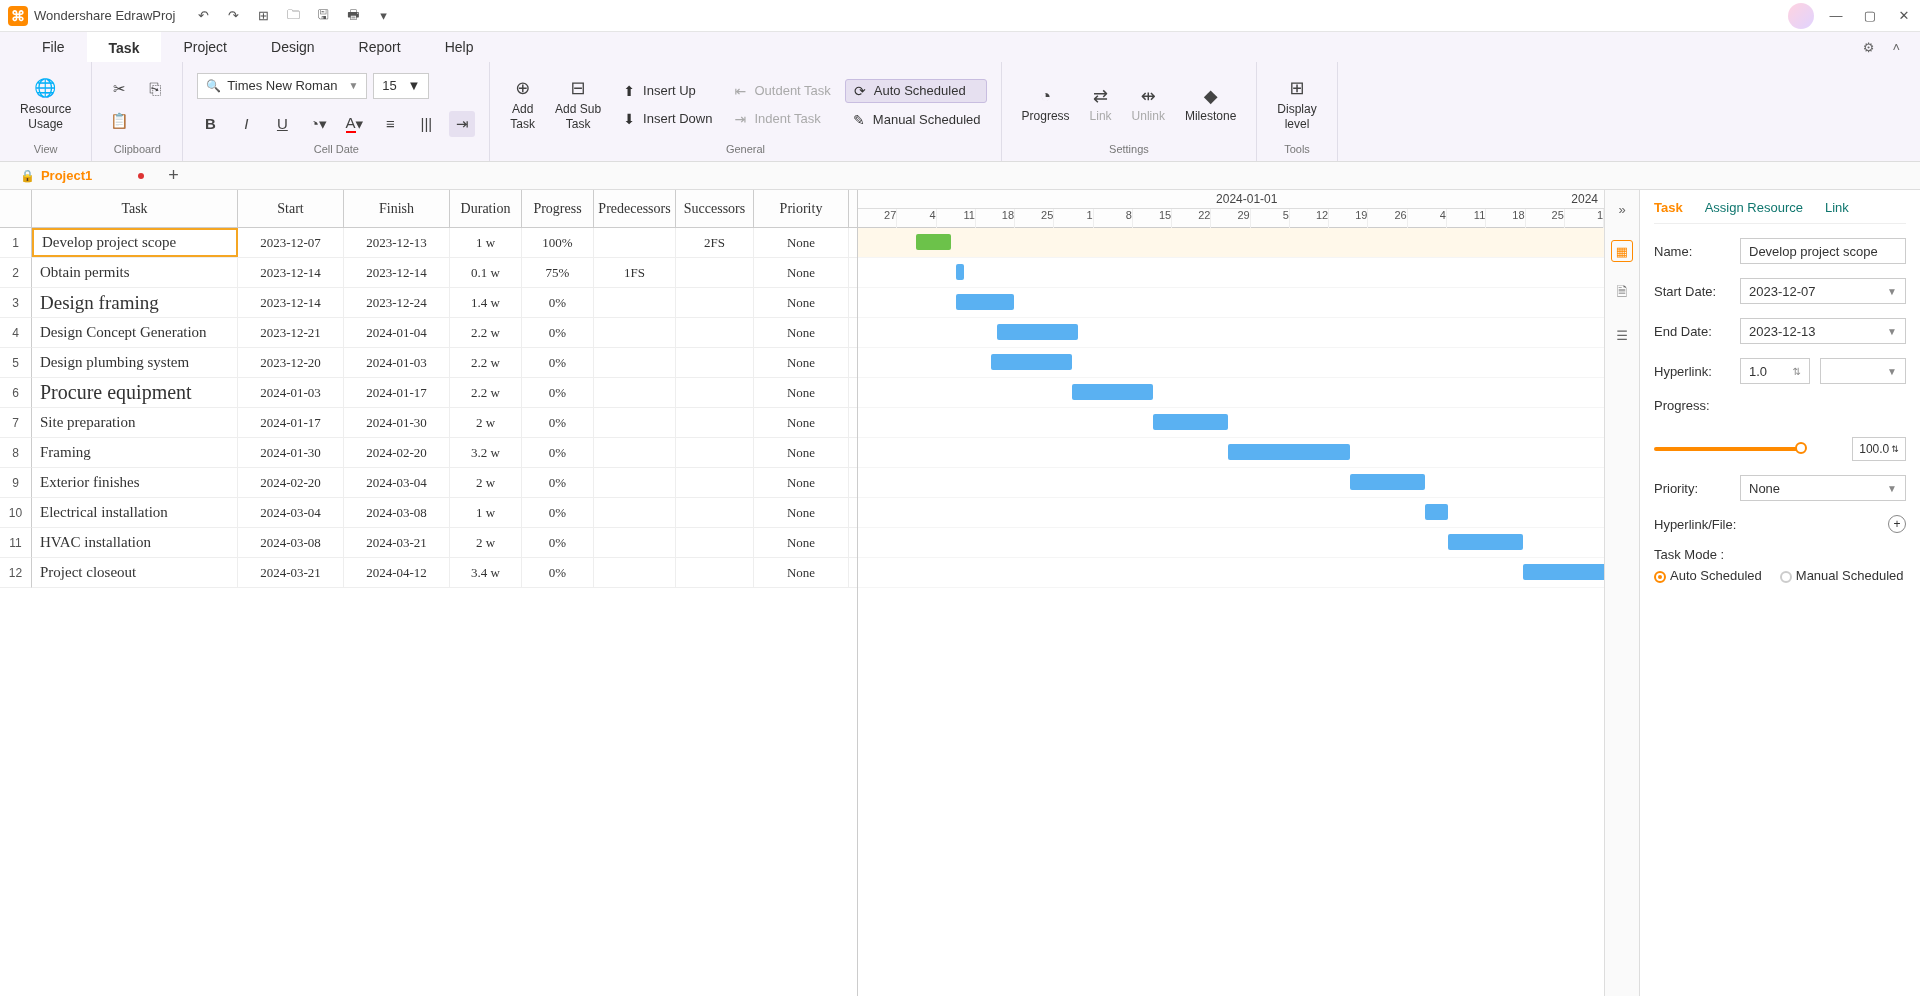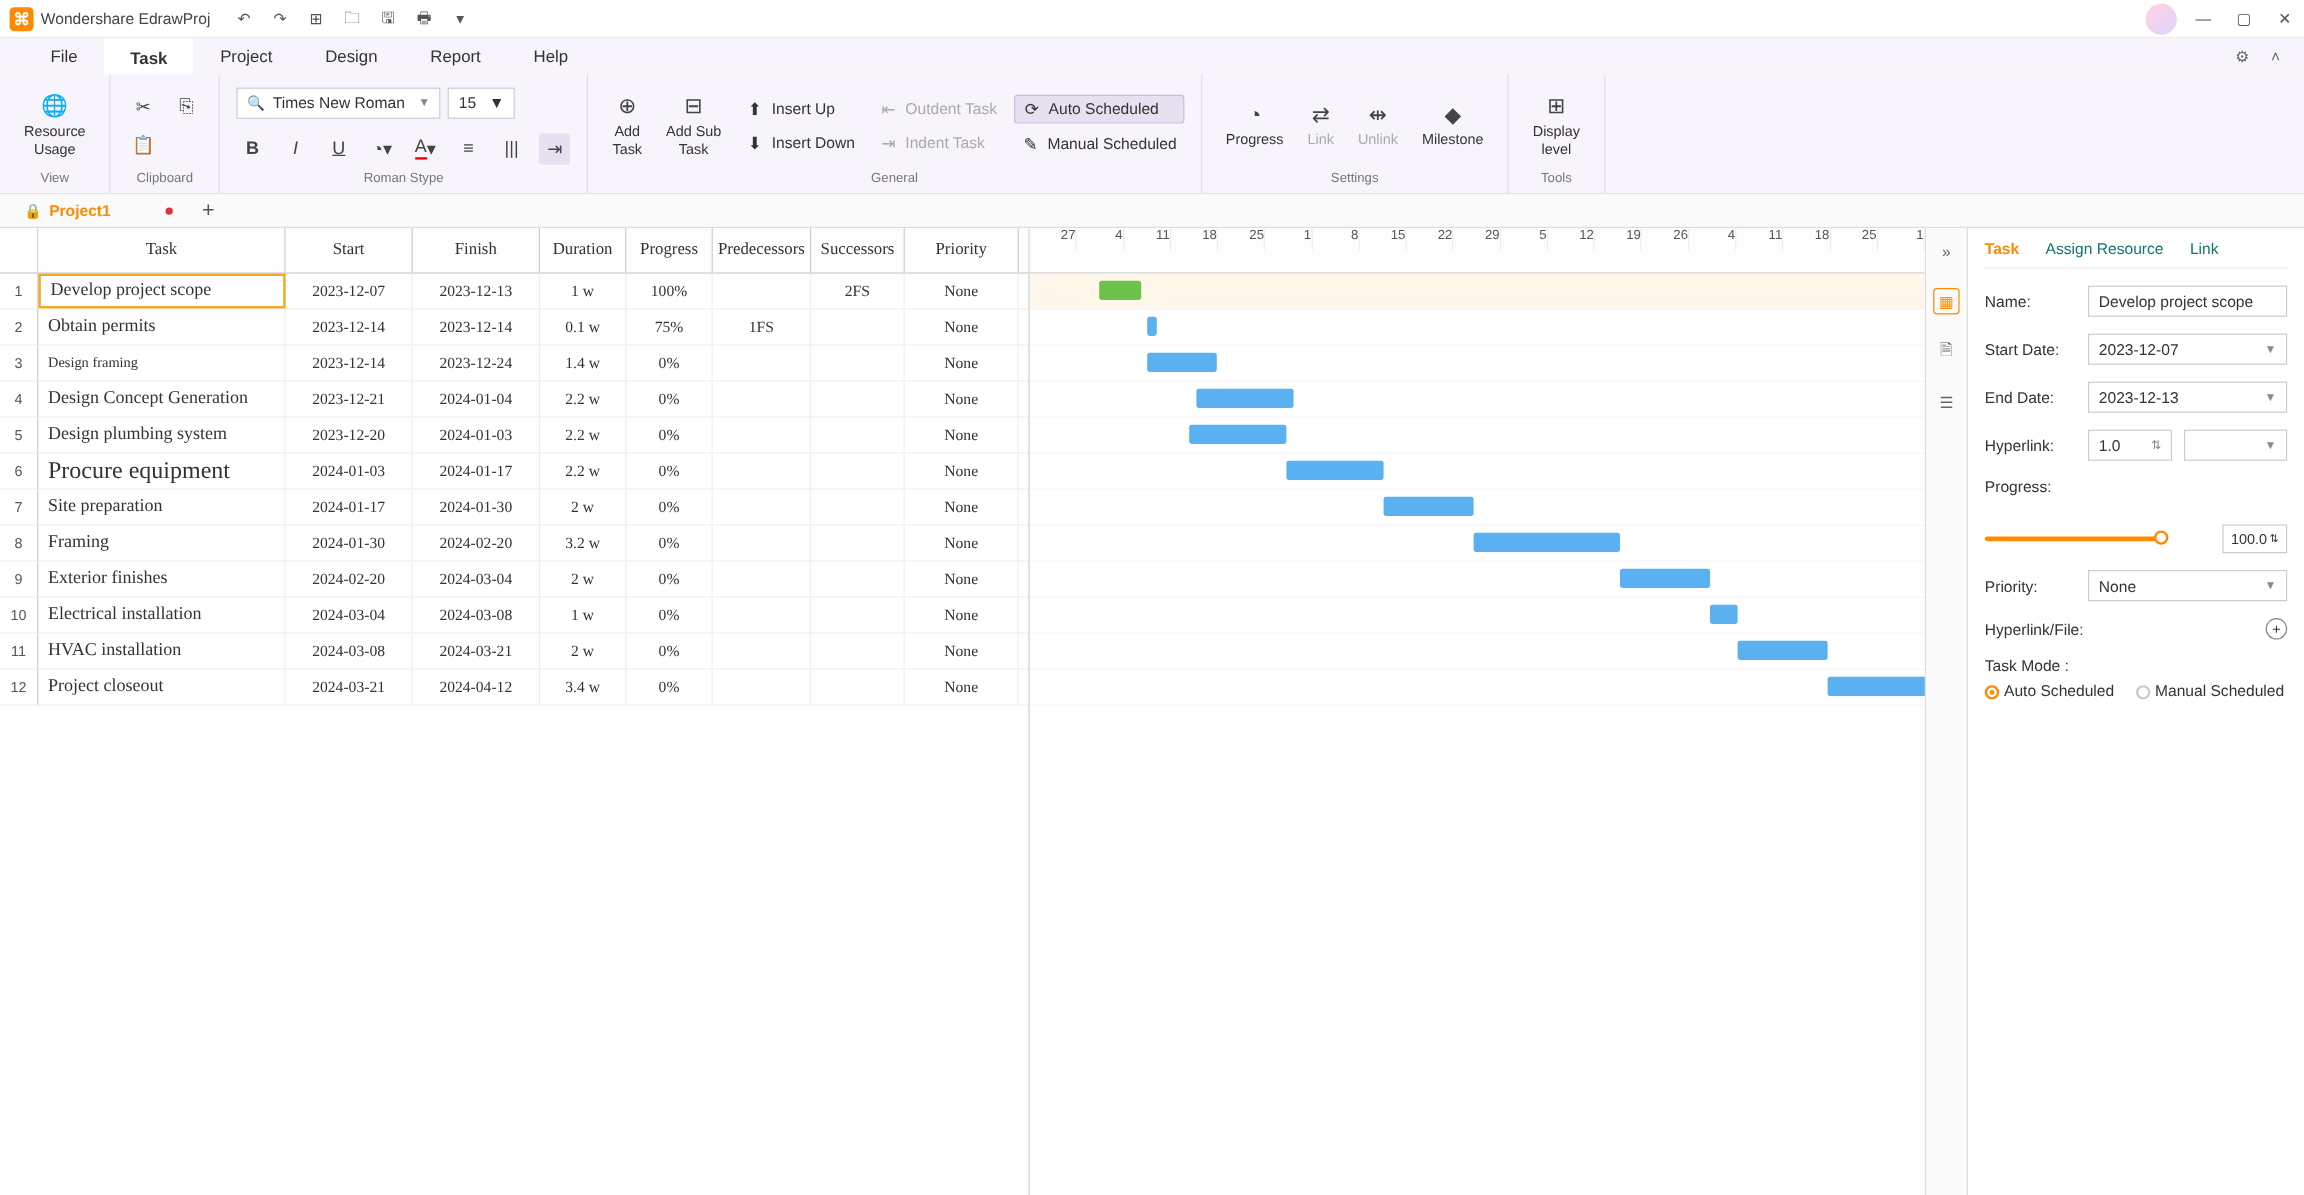--- a/index.html
+++ b/index.html
@@ -192,21 +192,21 @@
               <u>U</u>
             </div>
           <div class="small-btn">◔▾</div>
           <div class="small-btn"><span style="border-bottom:2px solid red">A</span>▾</div>
           <div class="small-btn">≡</div>
           <div class="small-btn">|||</div>
           <div class="small-btn" style="background:#e6e0f0;border-radius:3px">⇥</div>
         </div>
       </div>
     </div>
-    <div class="group-label">Roman Stype</div>
+    <div class="group-label">Cell Date</div>
   </div>
   <div class="ribbon-group">
     <div class="group-body">
       <div class="big-btn">
           <div class="ic">⊕</div>
           <div style="white-space:pre-line">Add
 Task</div>
         </div>
       <div class="big-btn">
           <div class="ic">⊟</div>
@@ -333,21 +333,21 @@
     <div class="gc col-task task-cell" style="font-size:15px">Obtain permits</div>
     <div class="gc col-start center">2023-12-14</div>
     <div class="gc col-finish center">2023-12-14</div>
     <div class="gc col-dur center">0.1 w</div>
     <div class="gc col-prog center">75%</div>
     <div class="gc col-pred center">1FS</div>
     <div class="gc col-succ center"></div>
     <div class="gc col-prio center">None</div>
   </div>
           <div class="grid-row ">
-    <div class="gc col-task task-cell" style="font-size:12px">Design framing</div>
+    <div class="gc col-task task-cell" style="font-size:19px">Design framing</div>
     <div class="gc col-start center">2023-12-14</div>
     <div class="gc col-finish center">2023-12-24</div>
     <div class="gc col-dur center">1.4 w</div>
     <div class="gc col-prog center">0%</div>
     <div class="gc col-pred center"></div>
     <div class="gc col-succ center"></div>
     <div class="gc col-prio center">None</div>
   </div>
           <div class="grid-row ">
     <div class="gc col-task task-cell" style="font-size:15px">Design Concept Generation</div>
@@ -438,20 +438,24 @@
     <div class="gc col-pred center"></div>
     <div class="gc col-succ center"></div>
     <div class="gc col-prio center">None</div>
   </div>
         </div>
     </div>
   </div>
 
   <div class="gantt-panel">
     <div class="gantt-header">
+      <div class="gantt-month-row">
+        <span style="left:48%">2024-01-01</span>
+        <span style="right:6px">2024</span>
+      </div>
       <div class="gantt-day-row" id="gantt-days">
           <div>27</div>
           <div>4</div>
           <div>11</div>
           <div>18</div>
           <div>25</div>
           <div>1</div>
           <div>8</div>
           <div>15</div>
           <div>22</div>

